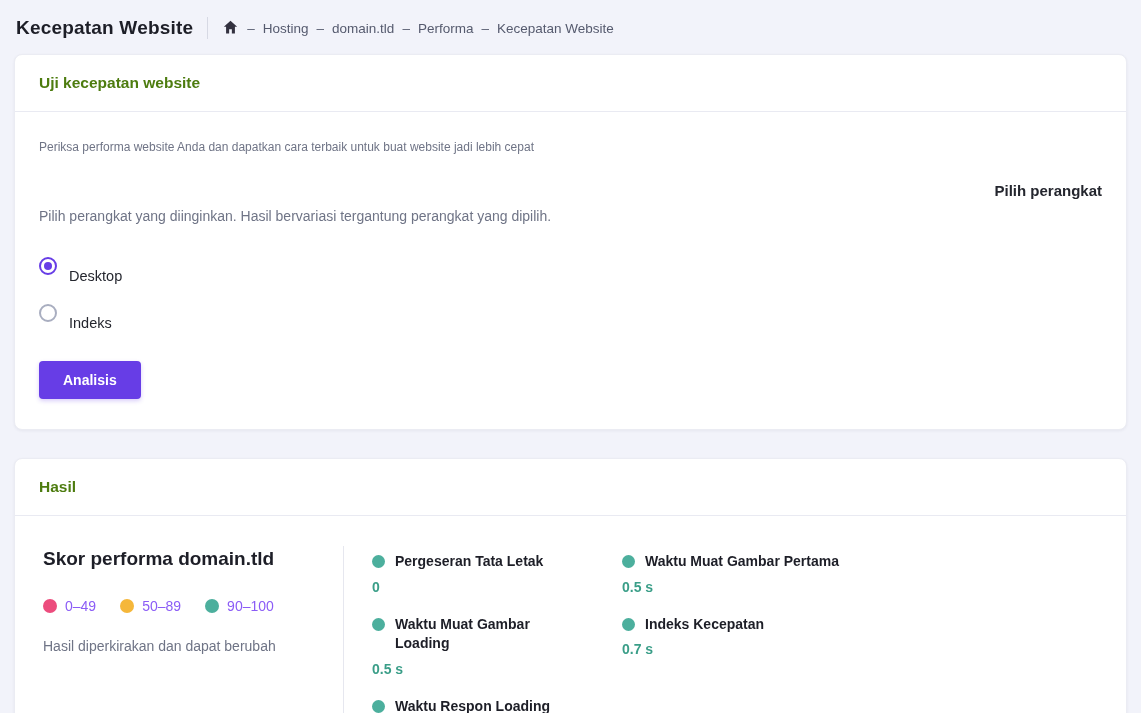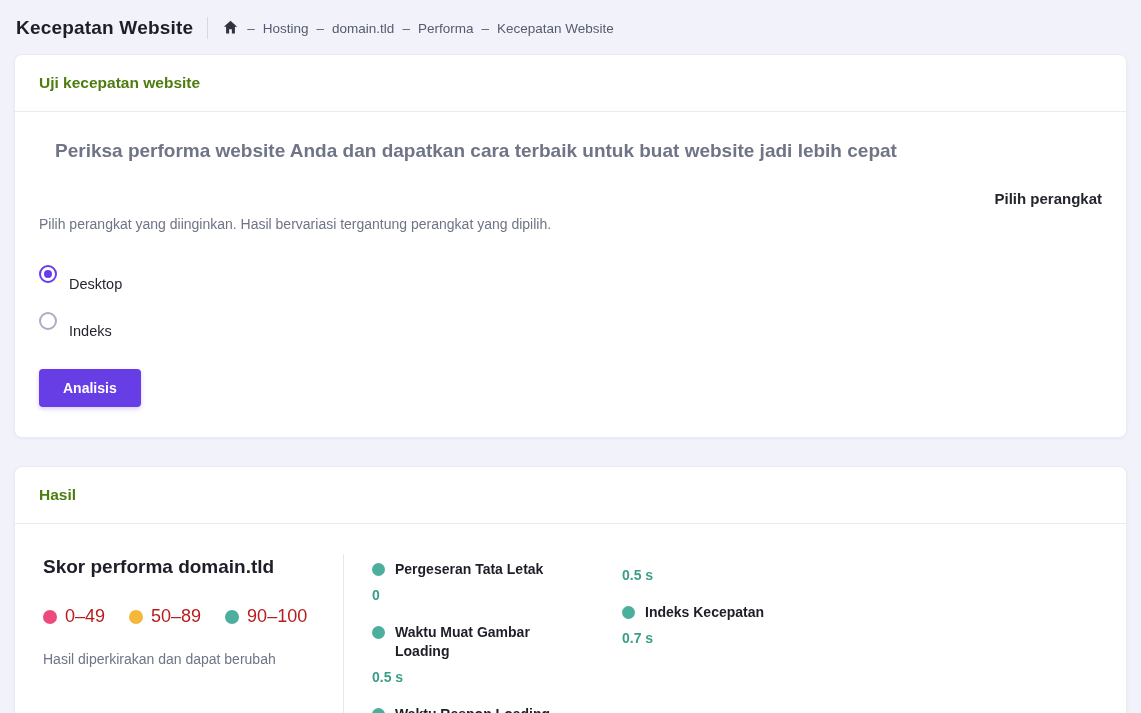--- a/index.html
+++ b/index.html
@@ -31,21 +31,21 @@
   .card{
     background:#fff;border:1px solid #ebecf3;border-radius:8px;
     margin:0 14px 28px 14px;
     box-shadow:0 1px 3px rgba(30,32,60,.06);
   }
   .card-header{
     padding:19px 24px;border-bottom:1px solid #e9eaf2;
     font-size:15.5px;font-weight:700;color:#4d7c0f;
   }
   .card-body{padding:26px 24px 30px 24px;}
-  .desc{color:var(--gray);font-size:19px;margin:2px 0 28px 16px;font-weight:bold;}
+  .desc{color:var(--gray);font-size:12px;margin:2px 0 28px 0;}
   .section-title{font-size:15px;font-weight:700;margin:0 0 9px 0;color:#24262e;text-align:right;}
   .section-sub{color:var(--gray);font-size:14px;margin:0 0 24px 0;}
   
   .radio-group{display:flex;flex-direction:column;gap:11px;margin-bottom:30px;}
   .radio-row{display:flex;align-items:center;gap:12px;cursor:pointer;width:max-content;}
   .radio{
     width:18px;height:18px;border-radius:50%;border:2px solid #a9aec0;
     display:inline-flex;align-items:center;justify-content:center;flex:none;background:#fff;
   }
   .radio.selected{border-color:var(--purple);}
@@ -55,21 +55,21 @@
   .btn-primary{
     background:var(--purple);color:#fff;border:none;border-radius:4px;
     font-size:14px;font-weight:700;padding:11px 24px;cursor:pointer;
     font-family:inherit;box-shadow:0 2px 4px rgba(103,61,230,.25);
   }
   
   .results-body{display:flex;align-items:flex-start;padding:30px 28px 34px 28px;min-height:240px;}
   .score-left{width:300px;flex:none;}
   .score-title{font-size:19px;font-weight:700;margin:2px 0 28px 0;color:#1d1e27;}
   .legend{display:flex;align-items:center;gap:24px;margin-bottom:24px;}
-  .legend-item{display:flex;align-items:center;gap:8px;font-size:18px;color:#b91c1c;}
+  .legend-item{display:flex;align-items:center;gap:8px;font-size:14px;color:#8b5cf6;}
   .dot{width:14px;height:14px;border-radius:50%;flex:none;}
   .dot-red{background:var(--red);}
   .dot-yellow{background:var(--yellow);}
   .dot-green{background:var(--green);}
   .disclaimer{color:var(--gray);font-size:14px;}
   
   .gauge-wrap{position:relative;width:184px;height:184px;flex:none;margin:2px 64px 0 0;}
   .gauge-wrap svg{display:block;}
   .gauge-ring{stroke:var(--green);}
   .gauge-score{
@@ -177,20 +177,24 @@
           </div>
           <div class="metric">
             <div class="metric-head">
               <span class="metric-dot"></span>
               <span class="metric-label">Waktu Respon Loading</span>
             </div>
           </div>
         </div>
         <div class="metrics-col metrics-col-2">
           <div class="metric">
+            <div class="metric-head">
+              <span class="metric-dot"></span>
+              <span class="metric-label">Waktu Muat Gambar Pertama</span>
+            </div>
             <div class="metric-value">0.5 s</div>
           </div>
           <div class="metric">
             <div class="metric-head">
               <span class="metric-dot"></span>
               <span class="metric-label">Indeks Kecepatan</span>
             </div>
             <div class="metric-value">0.7 s</div>
           </div>
         </div>

